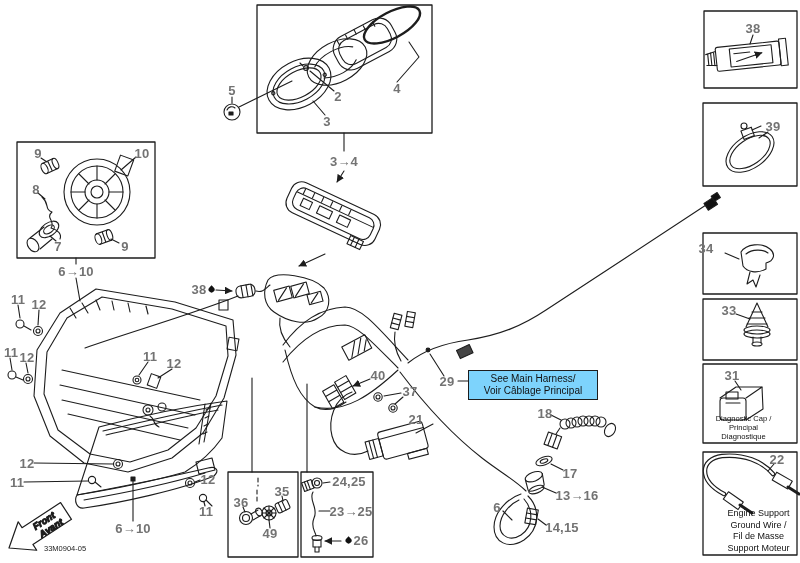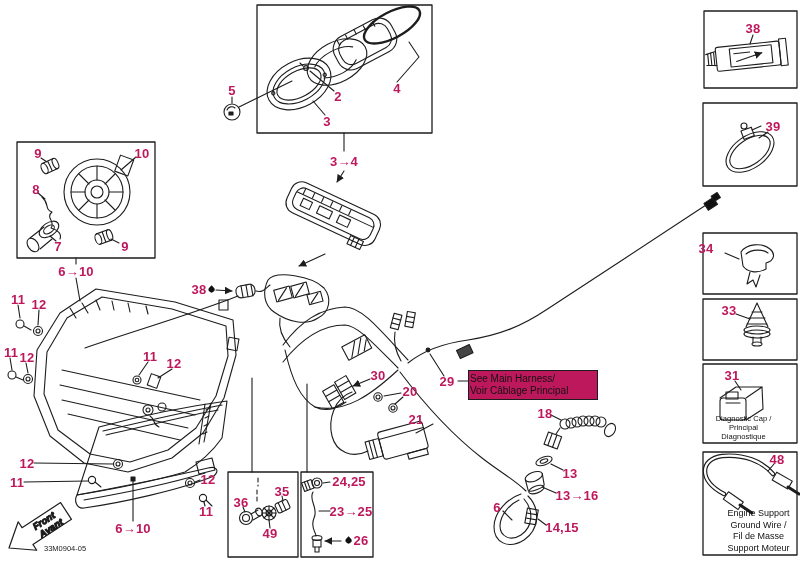--- a/index.html
+++ b/index.html
@@ -1,24 +1,24 @@
 <!DOCTYPE html>
 <html><head>
 <meta charset="utf-8">
 <style>
   html,body{margin:0;padding:0;background:#fff;}
   .stage{position:relative;width:800px;height:563px;background:#ffffff;overflow:hidden;
          font-family:"Liberation Sans",sans-serif;color:#111;}
   .stage svg{position:absolute;left:0;top:0;}
   .co{position:absolute;transform:translate(-50%,-50%);font:bold 13px "Liberation Sans",sans-serif;
-      color:#be185d;white-space:nowrap;letter-spacing:.2px;display:flex;align-items:center;}
+      color:#737373;white-space:nowrap;letter-spacing:.2px;display:flex;align-items:center;}
   .drop{display:inline-block;width:6px;height:6px;background:#111;
         border-radius:0 50% 50% 50%;transform:rotate(45deg);margin:0 2px;}
   .notebox{position:absolute;left:468px;top:370px;width:126px;border:1.4px solid #1d1d1d;
-           background:#be185d;text-align:left;font:10px/12px "Liberation Sans",sans-serif;
+           background:#7dd3fc;text-align:center;font:10px/12px "Liberation Sans",sans-serif;
            padding:2px 1px;color:#111;}
   .cap{position:absolute;text-align:center;color:#111;font-family:"Liberation Sans",sans-serif;}
   .cap31{left:704px;top:414px;width:79px;font-size:7.6px;line-height:9px;}
   .cap32{left:704px;top:508px;width:109px;font-size:9px;line-height:11.5px;}
   .doccode{position:absolute;left:4px;top:544px;font:7.5px "Liberation Sans",sans-serif;color:#222;padding-left:40px;}
   .arrtext{font:italic bold 9.5px "Liberation Sans",sans-serif;fill:#111;}
 </style>
 </head>
 <body>
 
@@ -567,36 +567,36 @@
 <div class="co" style="left:133px;top:528px">
       <span>6→10</span>
     </div>
 <div class="co" style="left:208px;top:479px">
       <span>12</span>
     </div>
 <div class="co" style="left:206px;top:511px">
       <span>11</span>
     </div>
 <div class="co" style="left:378px;top:375px">
-      <span>30</span>
+      <span>40</span>
     </div>
 <div class="co" style="left:410px;top:391px">
-      <span>20</span>
+      <span>37</span>
     </div>
 <div class="co" style="left:416px;top:419px">
       <span>21</span>
     </div>
 <div class="co" style="left:447px;top:381px">
       <span>29</span>
     </div>
 <div class="co" style="left:545px;top:413px">
       <span>18</span>
     </div>
 <div class="co" style="left:570px;top:473px">
-      <span>13</span>
+      <span>17</span>
     </div>
 <div class="co" style="left:577px;top:495px">
       <span>13→16</span>
     </div>
 <div class="co" style="left:497px;top:507px">
       <span>6</span>
     </div>
 <div class="co" style="left:562px;top:527px">
       <span>14,15</span>
     </div>
@@ -628,21 +628,21 @@
 <div class="co" style="left:706px;top:248px">
       <span>34</span>
     </div>
 <div class="co" style="left:729px;top:310px">
       <span>33</span>
     </div>
 <div class="co" style="left:732px;top:375px">
       <span>31</span>
     </div>
 <div class="co" style="left:777px;top:459px">
-      <span>48</span>
+      <span>22</span>
     </div>
 
 <div class="notebox">
   <div>See Main Harness/</div>
   <div>Voir Câblage Principal</div>
 </div>
 
 <div class="cap cap31">
   <div>Diagnostic Cap /</div>
   <div>Principal</div>

